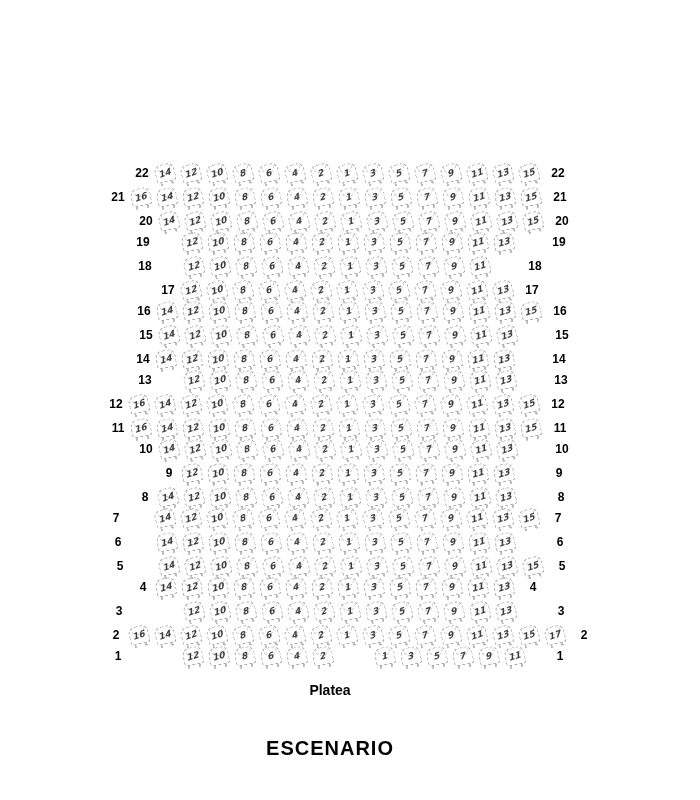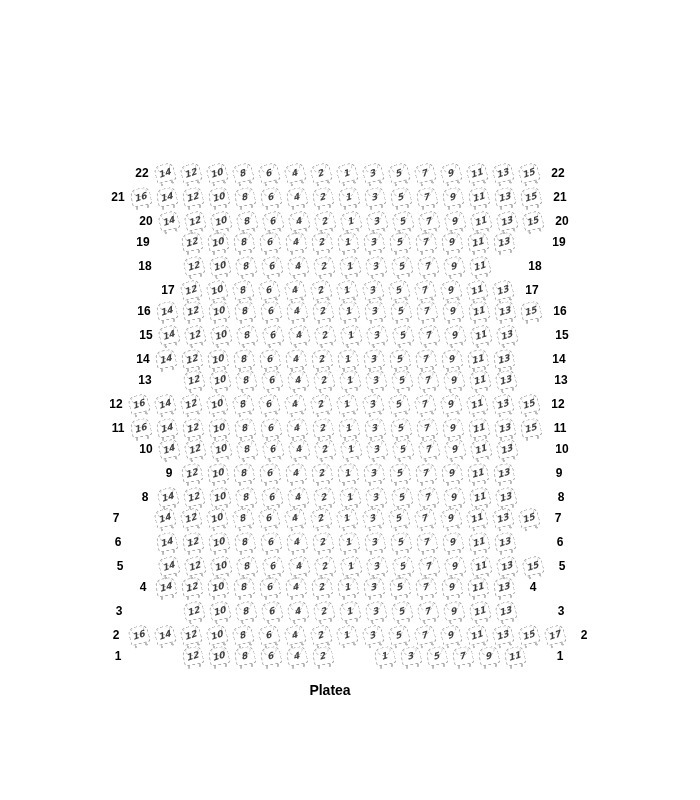--- a/index.html
+++ b/index.html
@@ -1023,13 +1023,14 @@
         <span class="seat-num">7</span>
       </div>
       <div class="seat" style="left: 479.4px; top: 647px; transform: rotate(-11deg);">
         <span class="seat-num">9</span>
       </div>
       <div class="seat" style="left: 505.4px; top: 647px; transform: rotate(-11deg);">
         <span class="seat-num">11</span>
       </div>
     </div>
   <div class="section-label" style="left:330px;top:682px;">Platea</div>
+  <div class="stage-label" style="left:330px;top:737px;">ESCENARIO</div>
 </div>
 
 </body></html>

